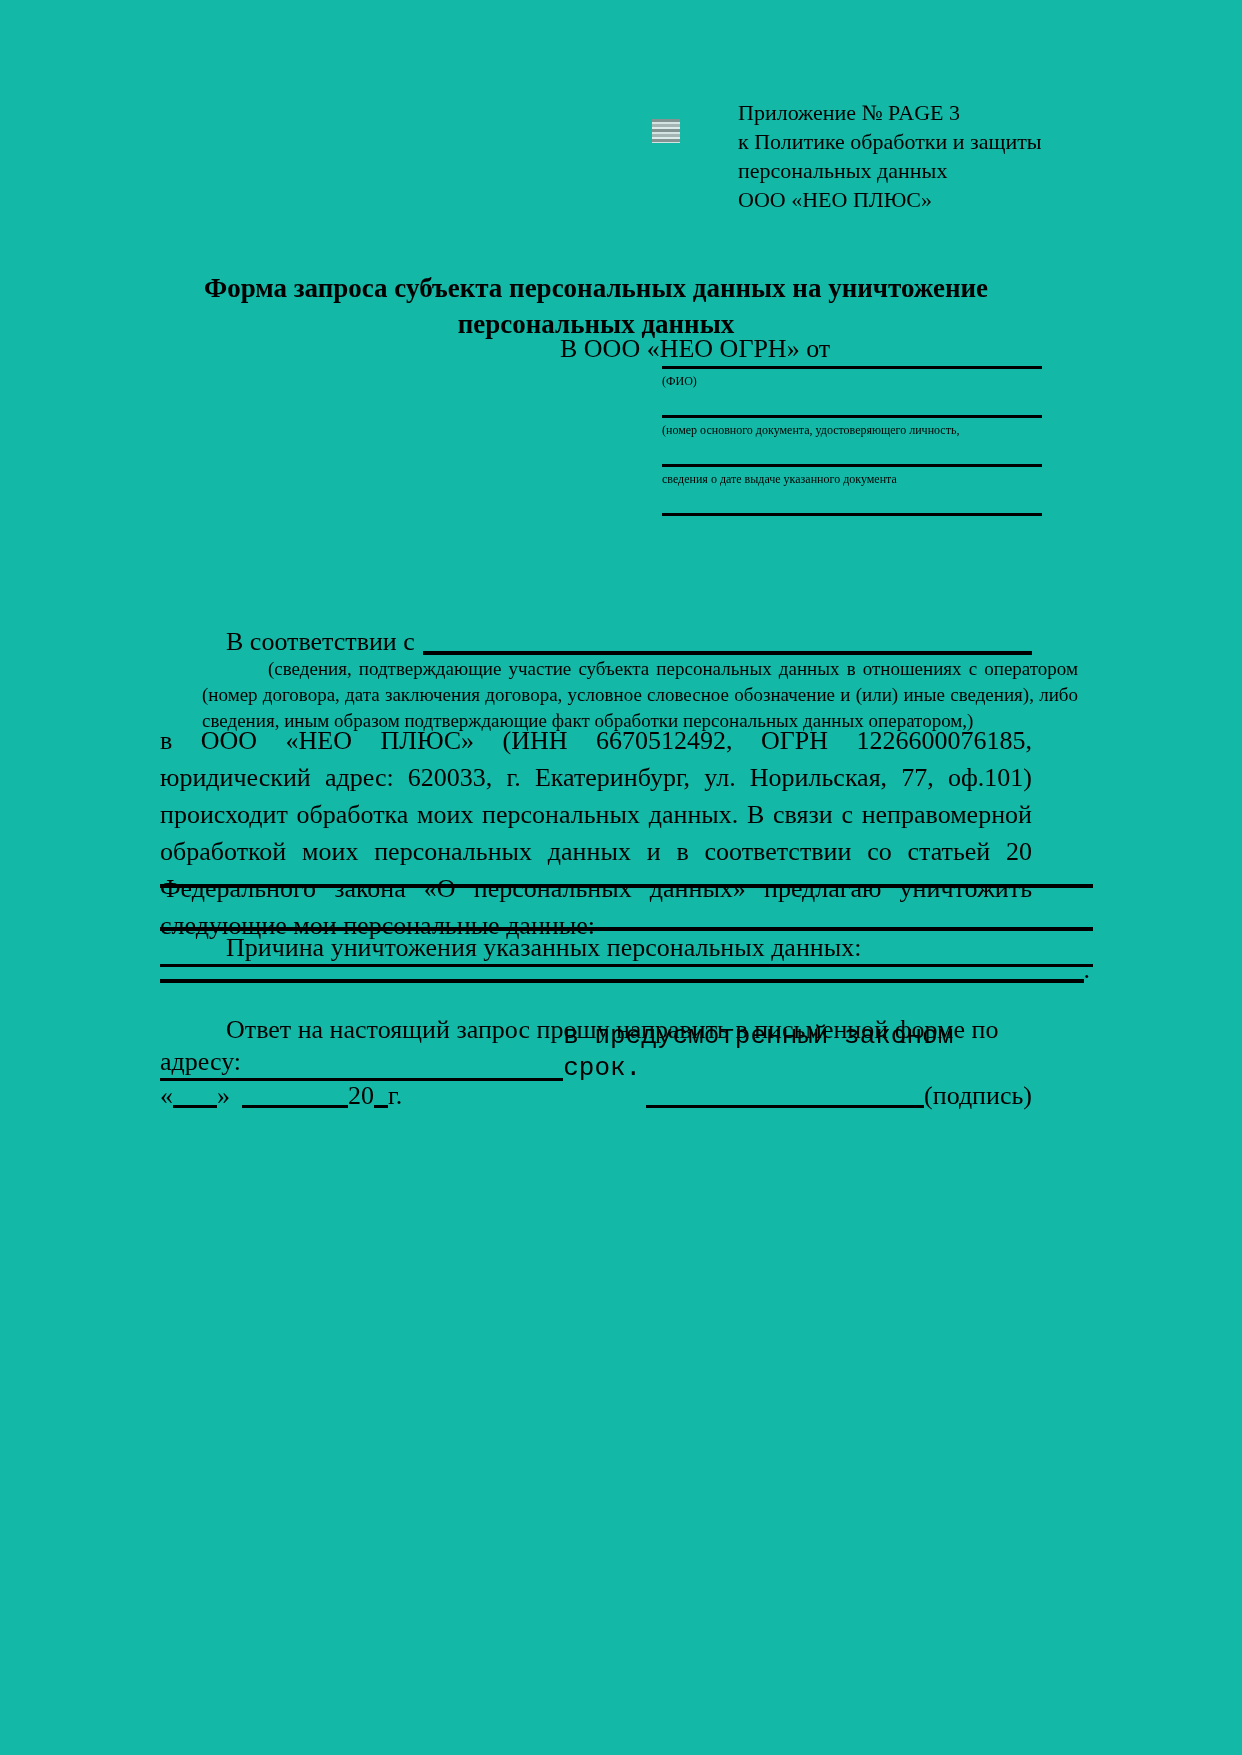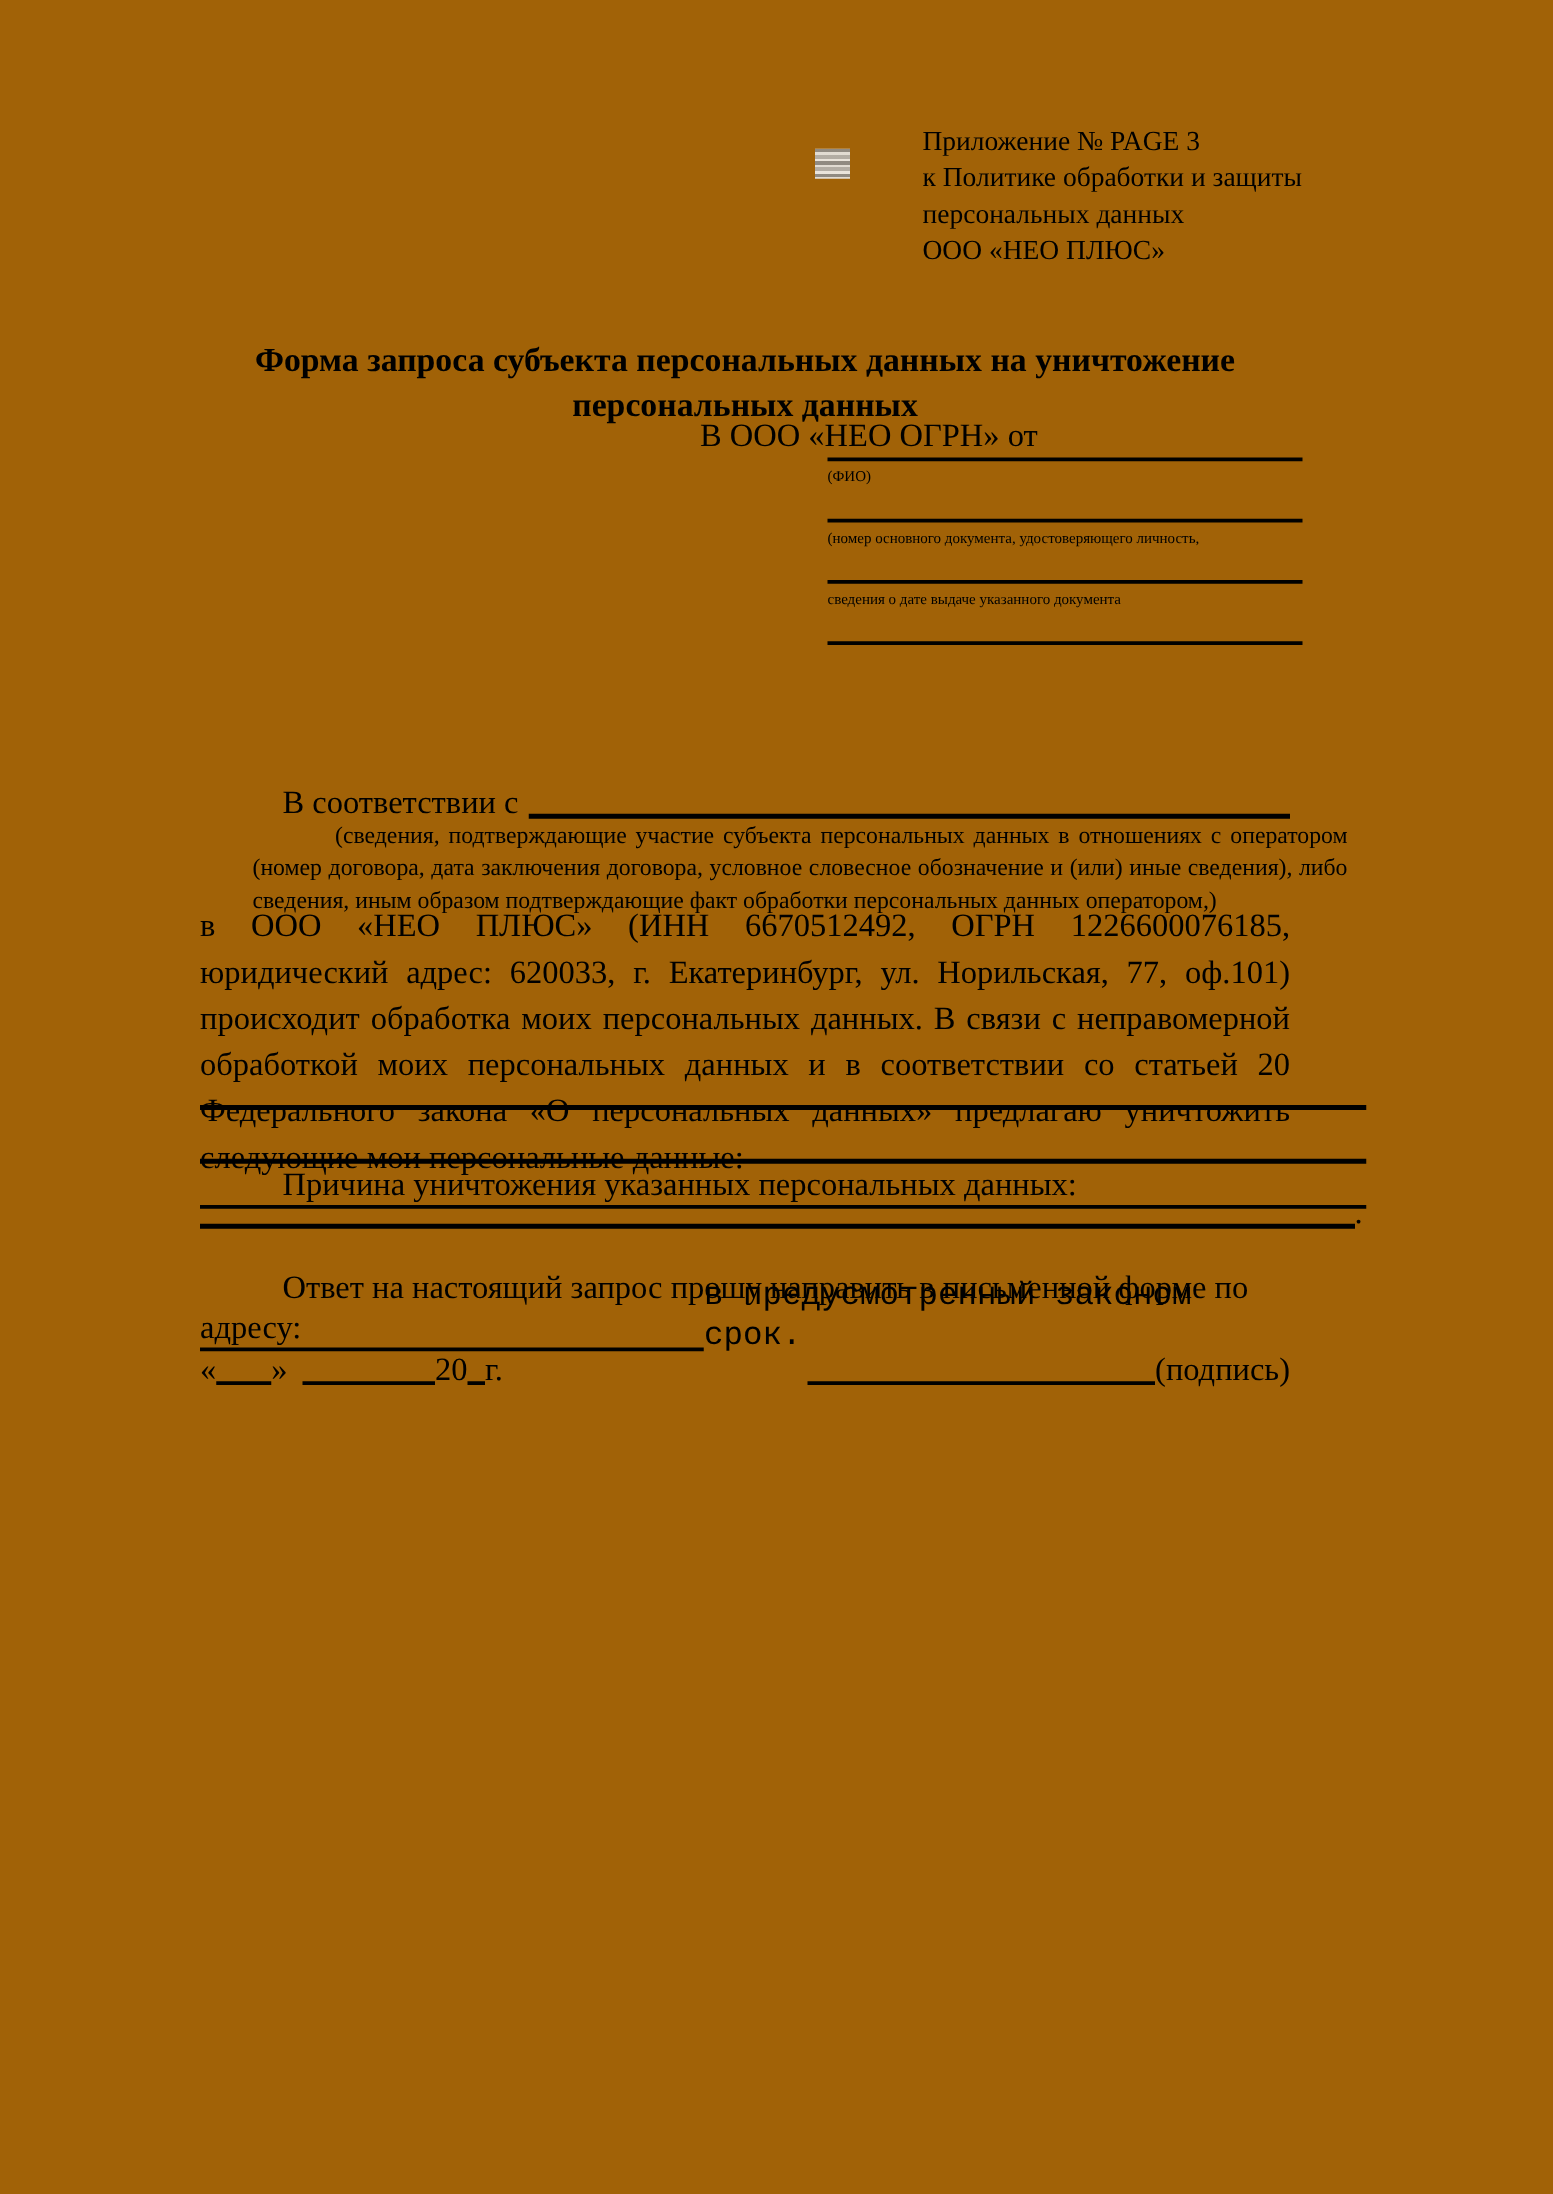--- a/index.html
+++ b/index.html
@@ -1,17 +1,17 @@
 <!DOCTYPE html>
 <html><head>
 <meta charset="utf-8">
 <style>
   html,body{margin:0;padding:0;background:#ffffff;}
   .page{
-    position:relative;width:1242px;height:1755px;background:#a16207;
+    position:relative;width:1242px;height:1755px;background:#14b8a6;
     font-family:"Liberation Serif","DejaVu Serif",serif;color:#000;overflow:hidden;
   }
   
   .anchor-marker{
     position:absolute;left:652px;top:119px;width:28px;height:24px;
     background:repeating-linear-gradient(180deg,#8f8f8f 0 3px,#e9e9e9 3px 5px,#b5b5b5 5px 8px,#f2f2f2 8px 10px);
     opacity:.9;
   }
   .header-block{position:absolute;left:738px;top:98px;font-size:22px;line-height:29px;white-space:nowrap;}
   .title{position:absolute;left:160px;top:270px;width:872px;text-align:center;font-weight:bold;font-size:27px;line-height:36px;}

